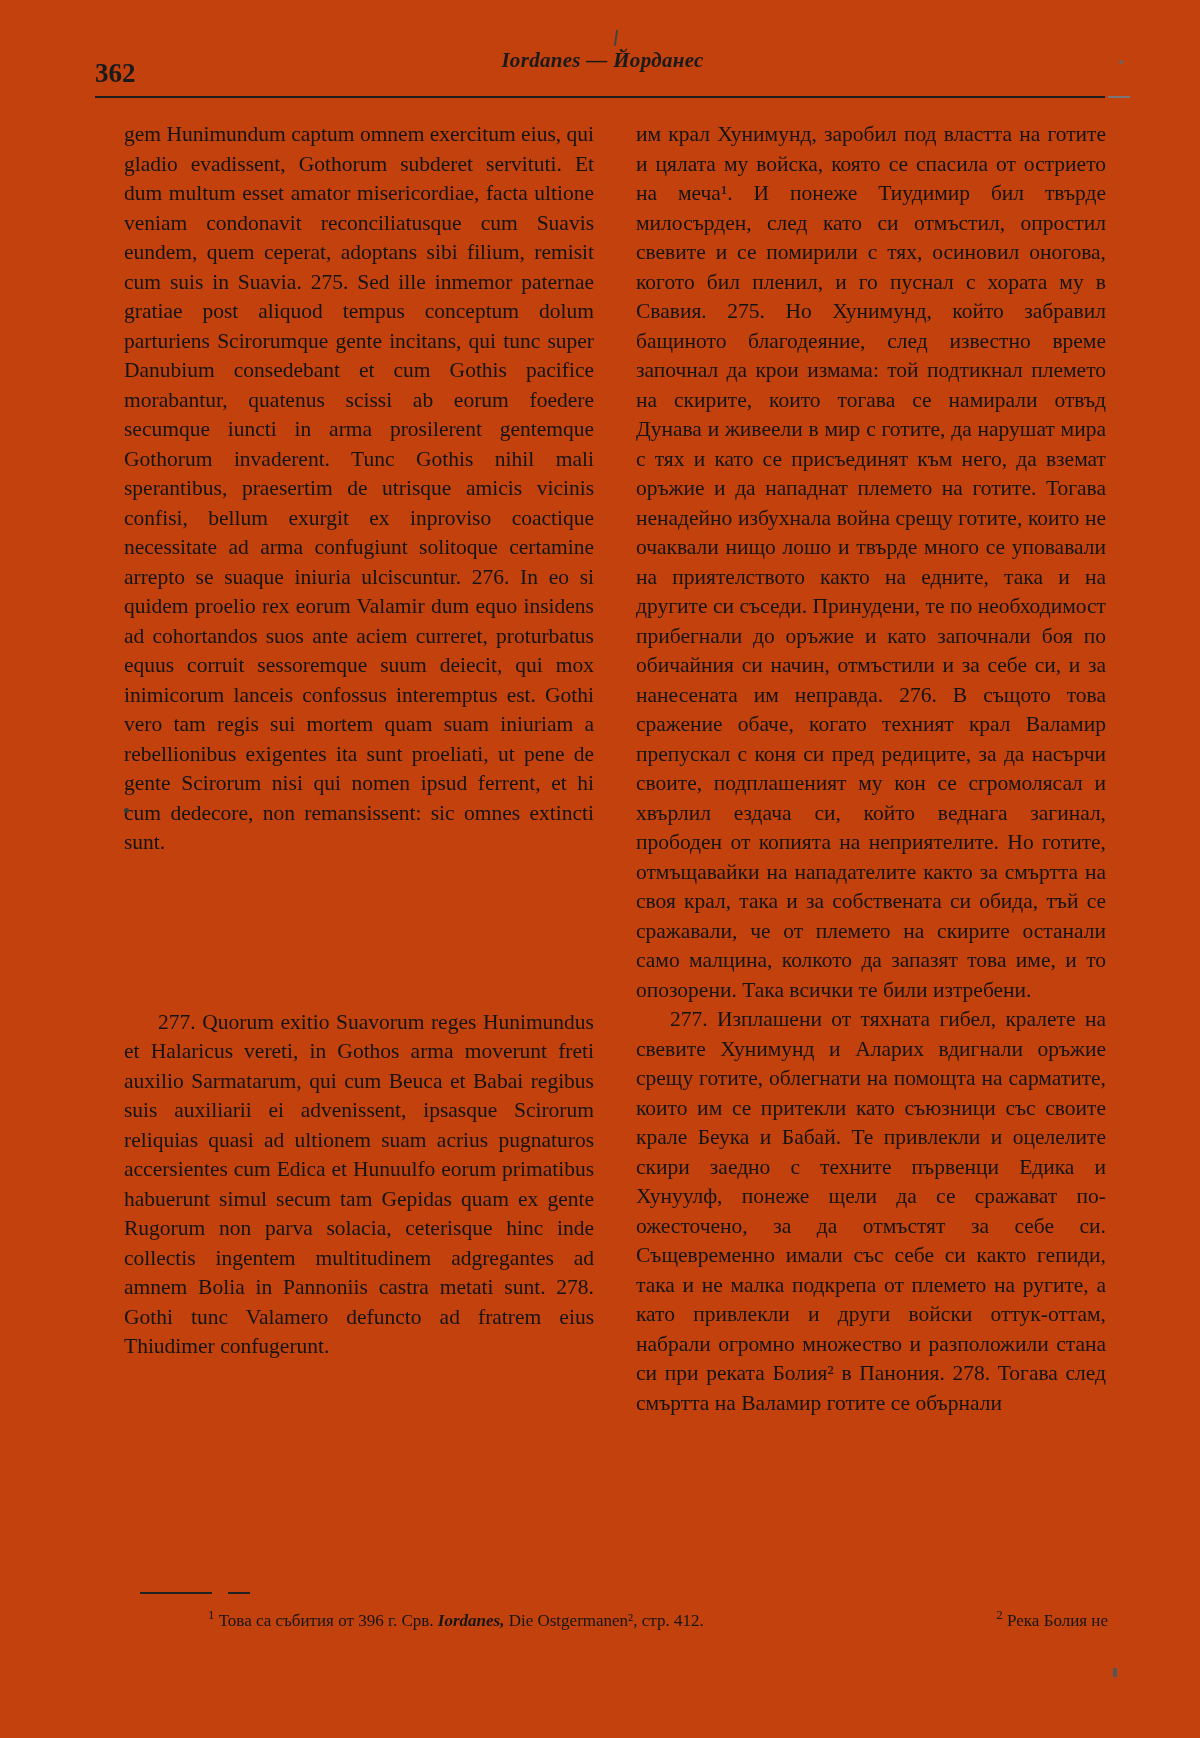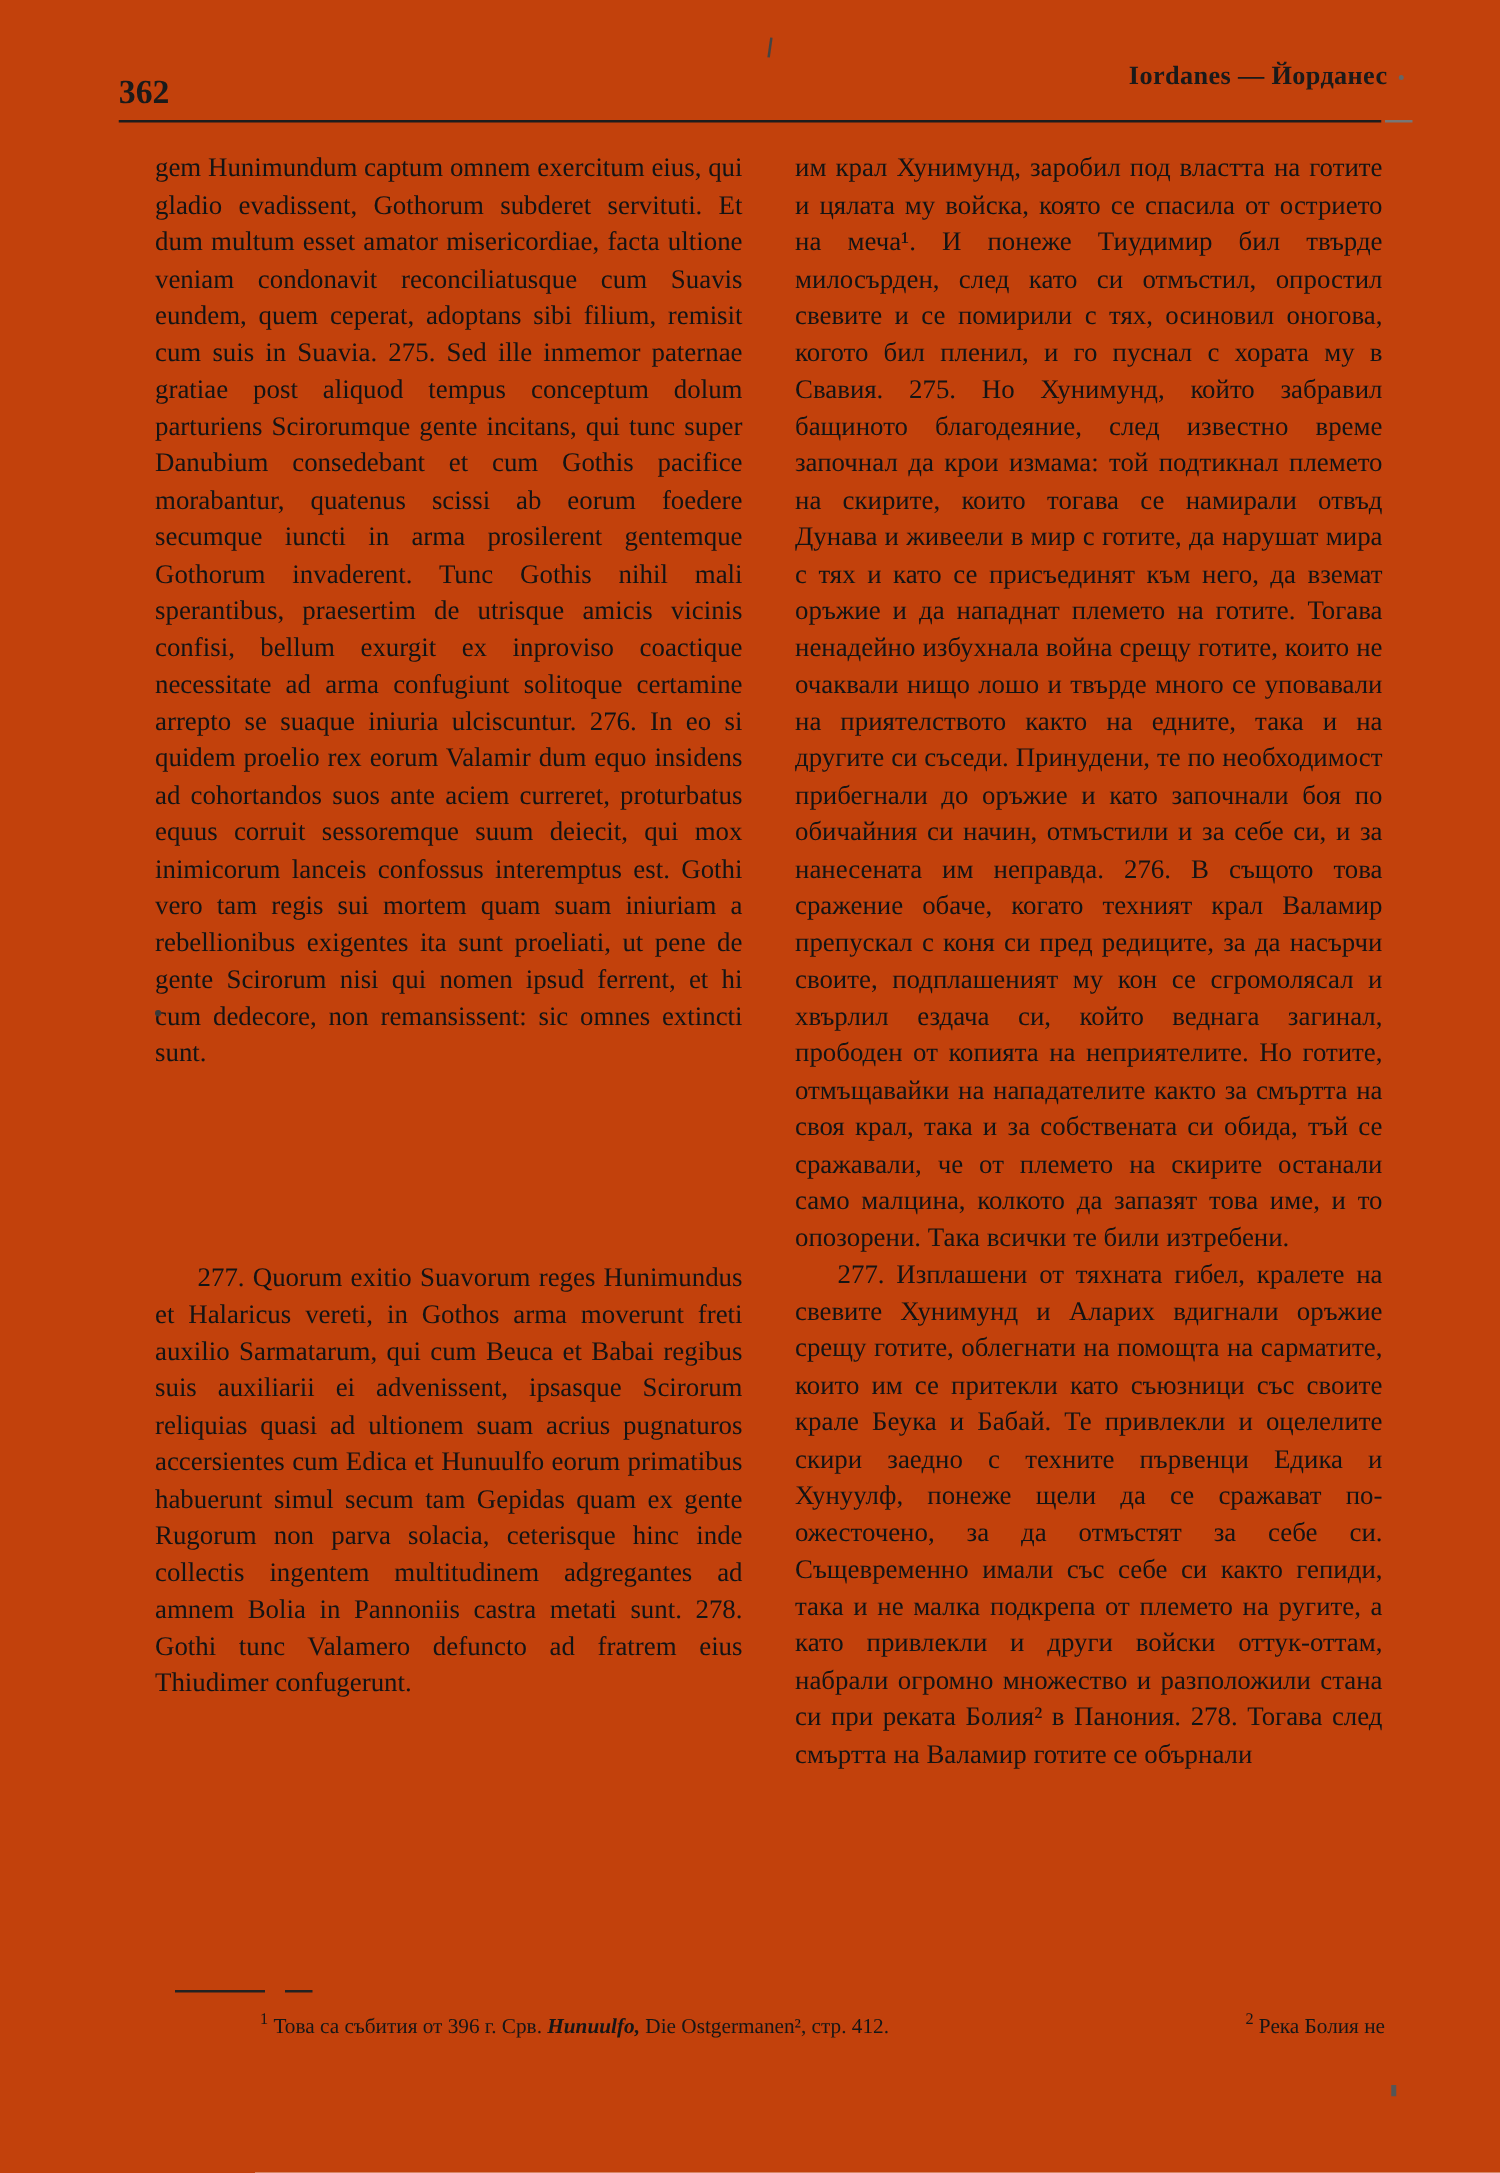--- a/index.html
+++ b/index.html
@@ -39,26 +39,27 @@
     font-size: 27px;
     font-weight: bold;
     letter-spacing: 0px;
     color: #1a1a1a;
   }
   .runhead {
     position: absolute;
     left: 0;
     right: 0;
     top: 8px;
-    text-align: right;
+    text-align: center;
     font-family: "Liberation Serif", serif;
     font-size: 21px;
     font-weight: bold;
     color: #1a1a1a;
     letter-spacing: .3px;
+    font-style: italic;
   }
   .tickmark {
     position: absolute;
     left: 520px;
     top: -10px;
     width: 2px;
     height: 16px;
     background: #444;
     transform: rotate(8deg);
   }
@@ -201,21 +202,21 @@
   <div class="fn-rule2"></div>
 
   <div class="footnotes">
     <span class="fn-line1">
       <span class="fn-right">
         <sup>2</sup>
         <span>Река Болия не</span>
       </span>
       <sup>1</sup>
       <span>Това са събития от 396 г. Срв.</span>
-      <span class="it">Hunuulfo,</span>
+      <span class="it">Iordanes,</span>
       <span>Die Ostgermanen², стр. 412.</span>
     </span>
   </div>
 
   <div class="speck1"></div>
   <div class="speck2"></div>
   <div class="speck3"></div>
 
 </div>
 

